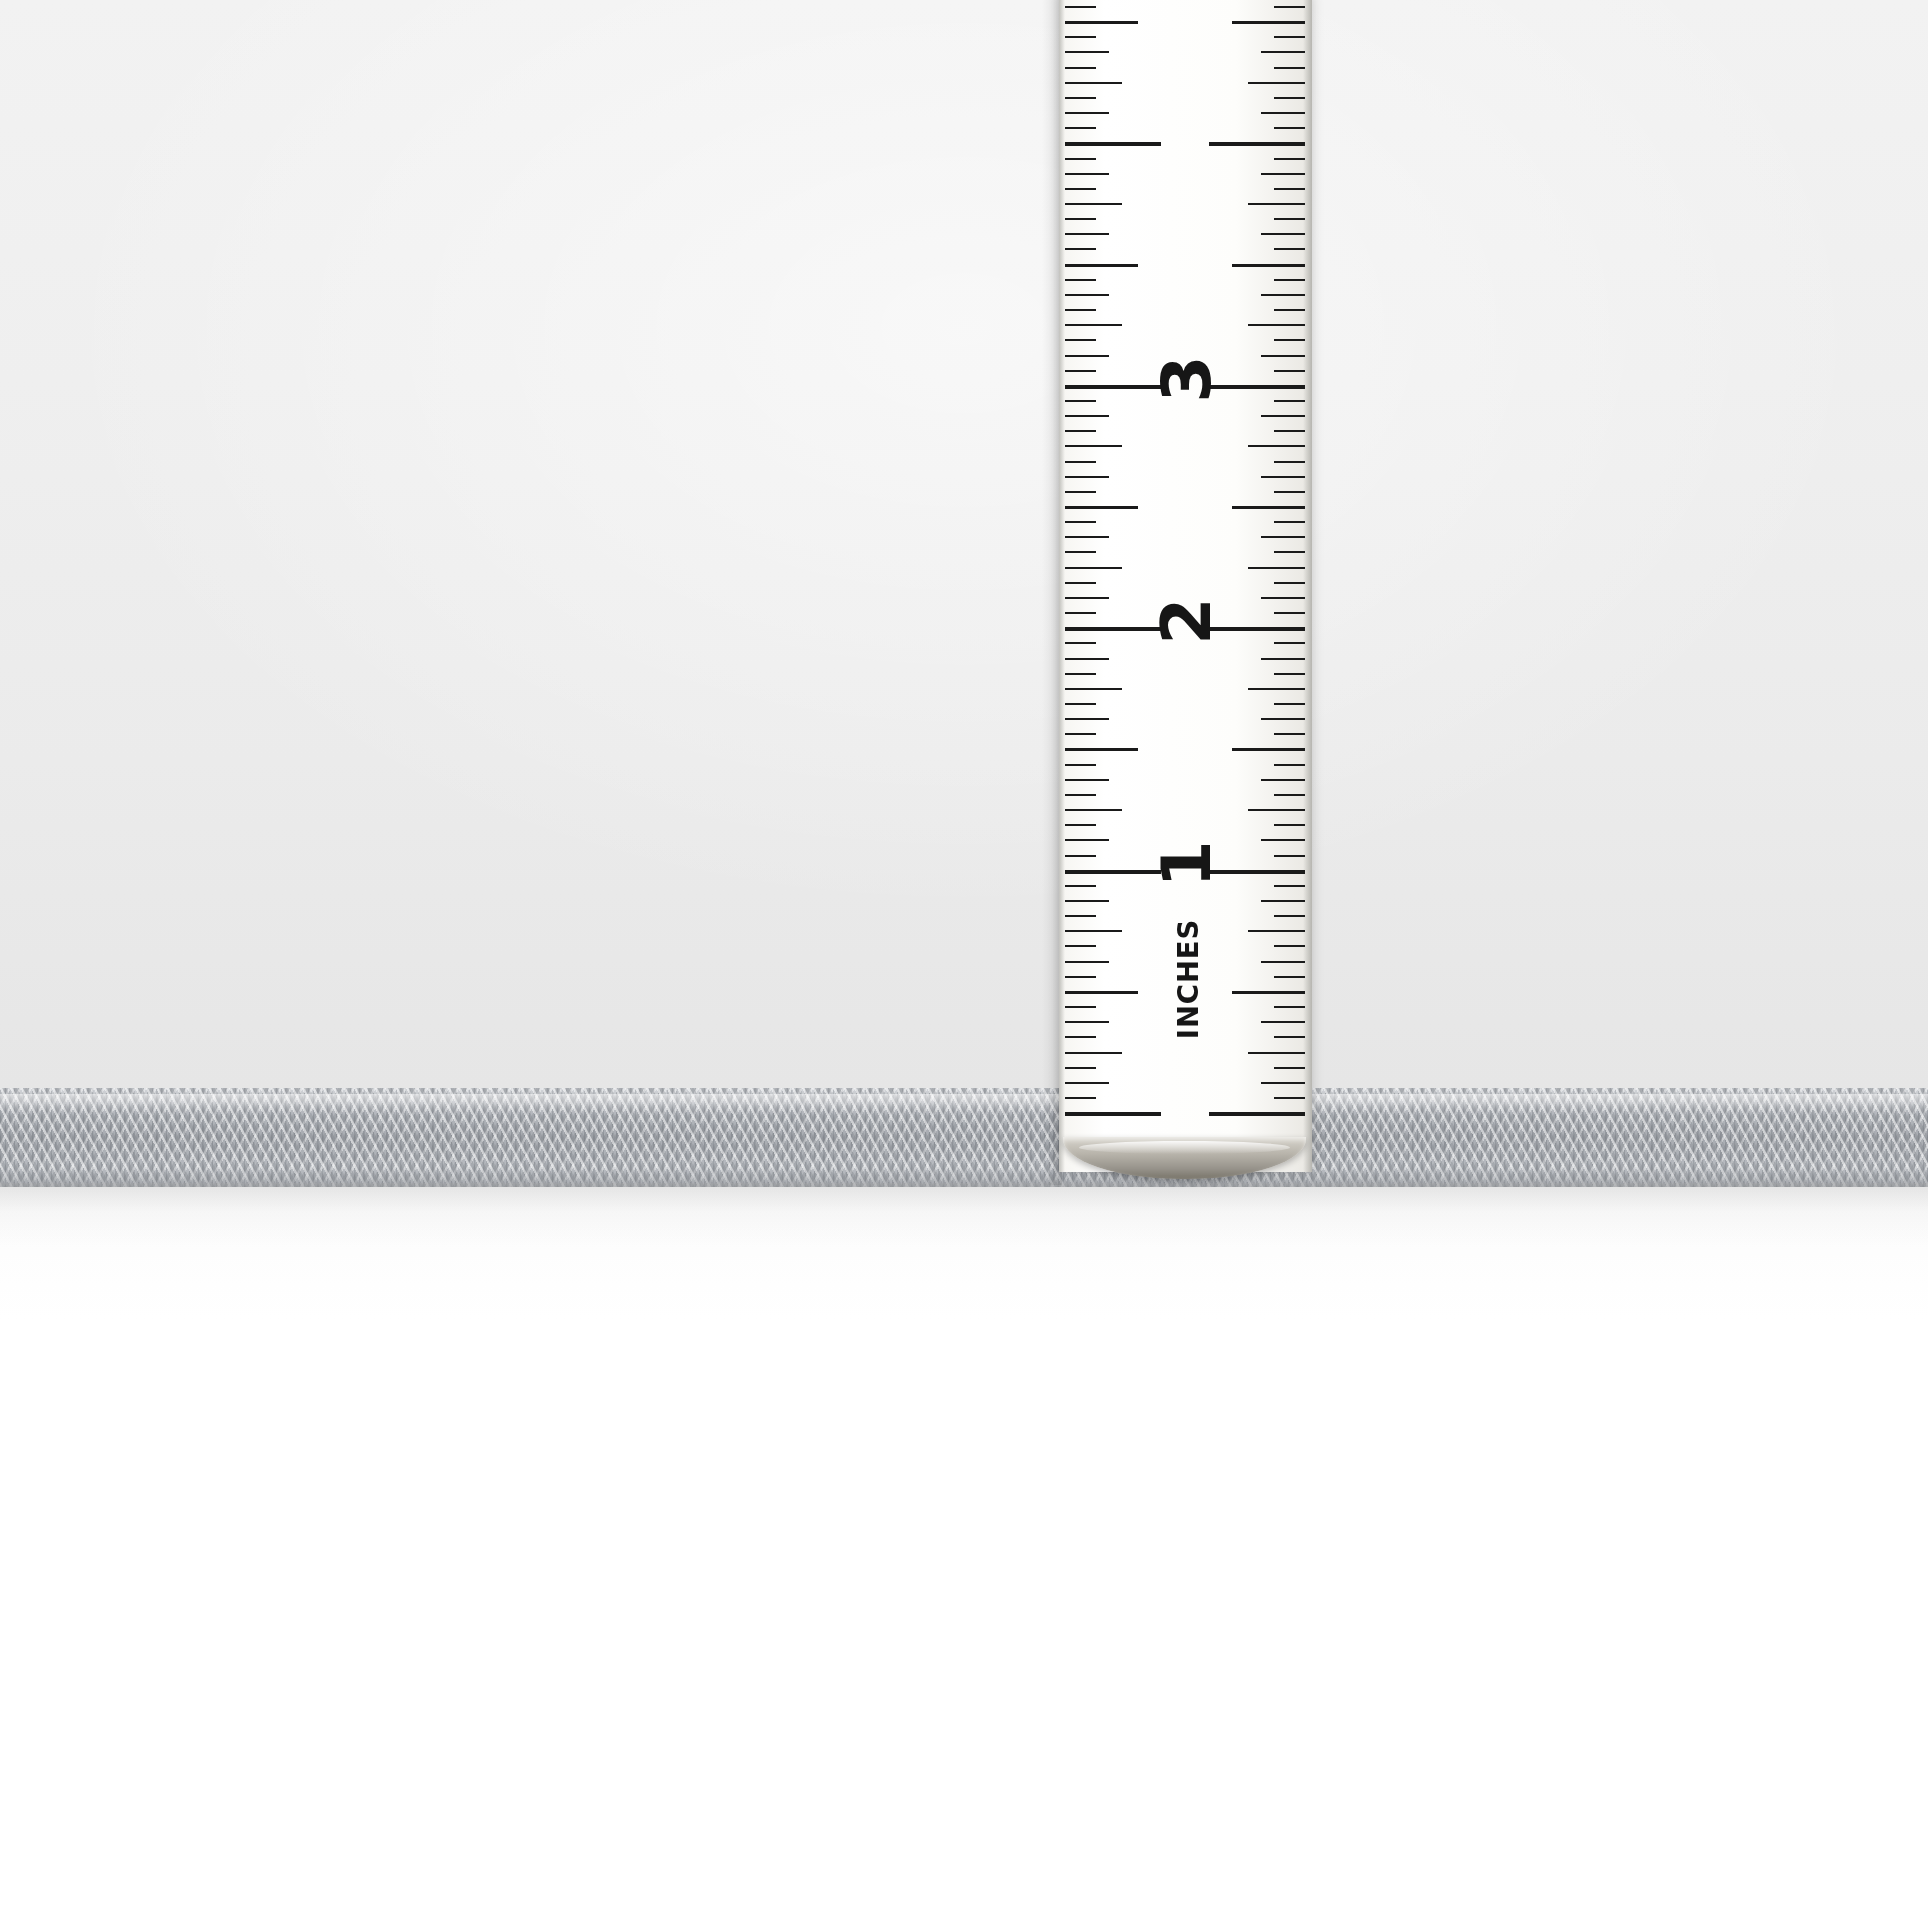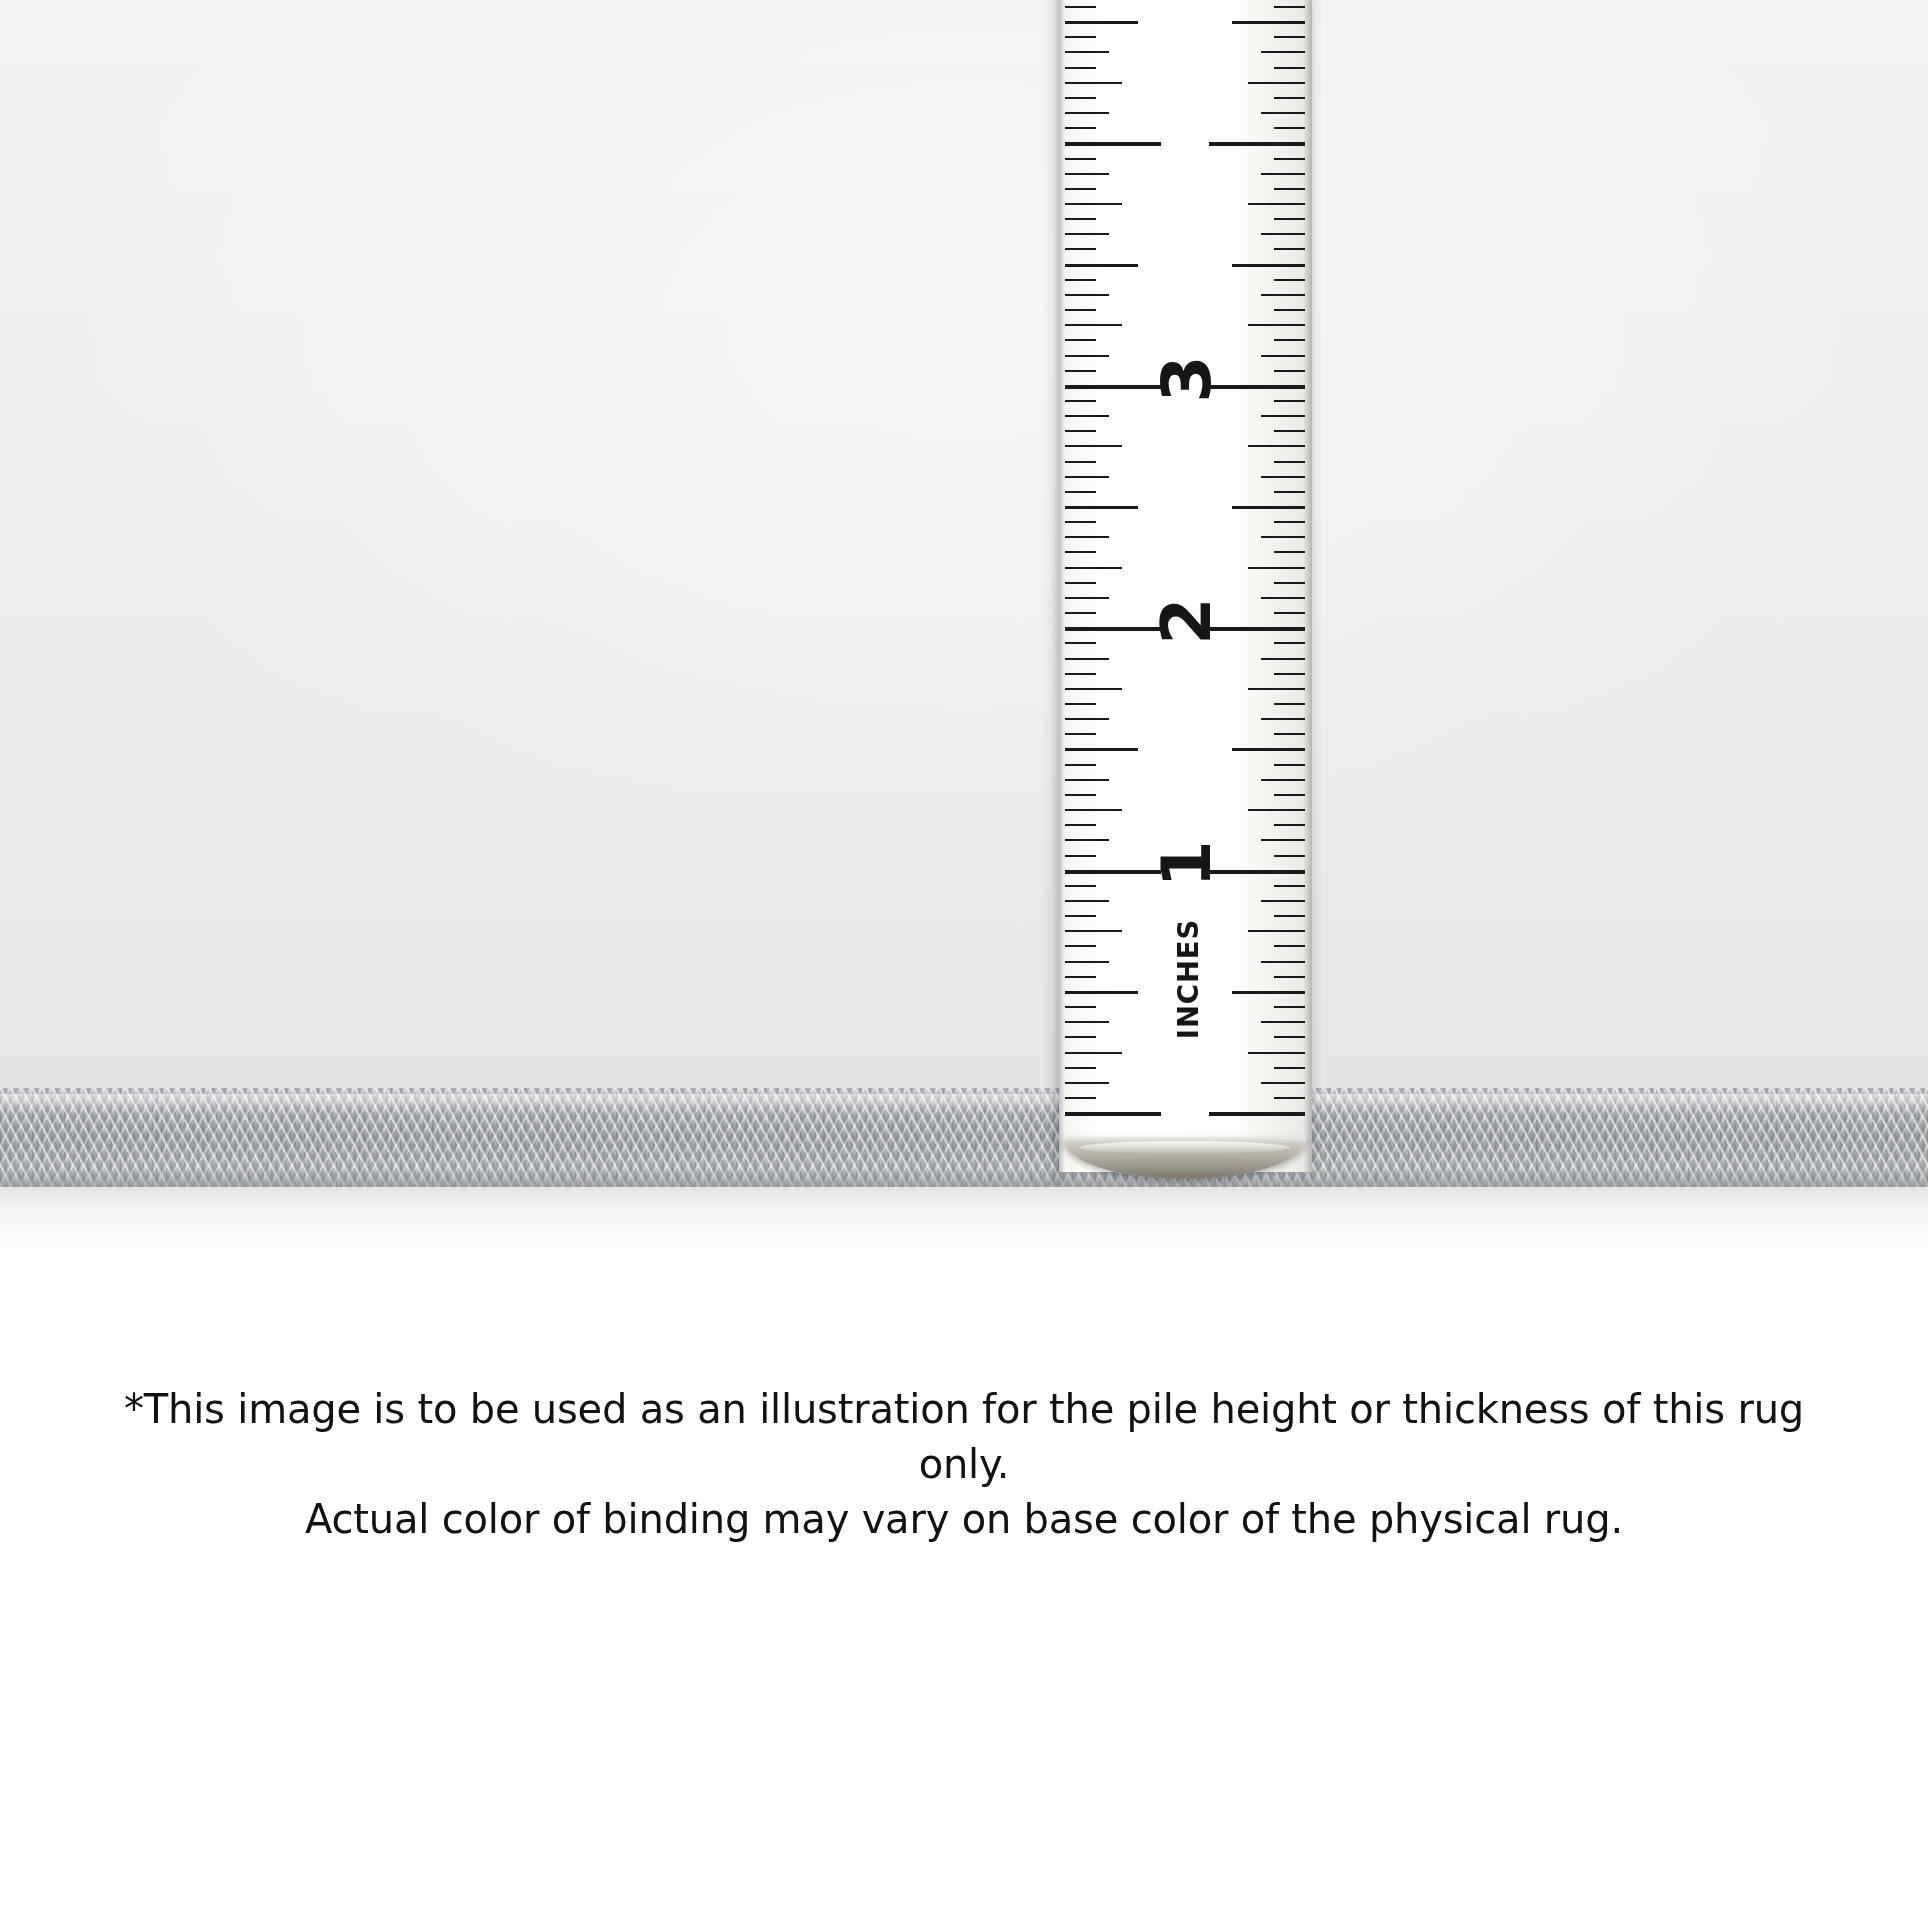--- a/index.html
+++ b/index.html
@@ -400,19 +400,15 @@
         <div class="tick right t16" style="top: 11px;"></div>
       </div>
     <div class="ruler-num" id="num1" style="top: 835px; left: 86px; width: 83px; text-align: center;">1</div>
     <div class="ruler-num" id="num2" style="top: 592px; left: 86px; width: 83px; text-align: center;">2</div>
     <div class="ruler-num" id="num3" style="top: 350px; left: 86px; width: 83px; text-align: center;">3</div>
     <div class="ruler-inches" id="inches" style="top: 968px; left: 55px; width: 147px; text-align: center;">INCHES</div>
   </div>
   <div class="ruler-tip"></div>
   <div class="ruler-tip-shine"></div>
 
-  <div class="caption">
-    <div>*This image is to be used as an illustration for the pile height or thickness of this rug only.</div>
-    <div>Actual color of binding may vary on base color of the physical rug.</div>
-  </div>
 
 </div>
 
 
 </body></html>

